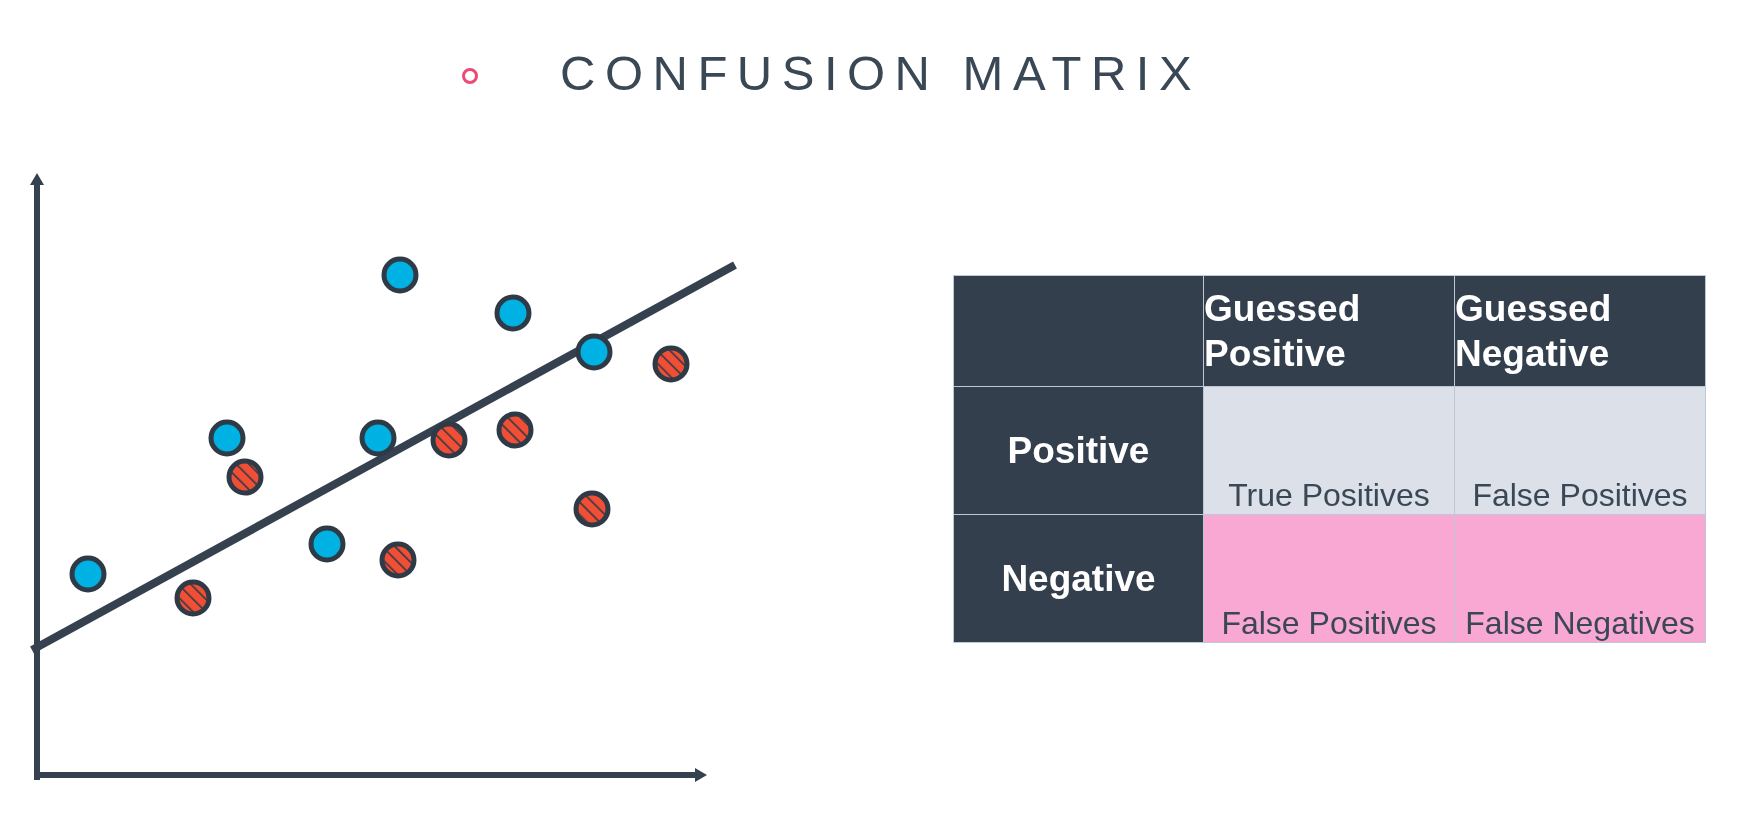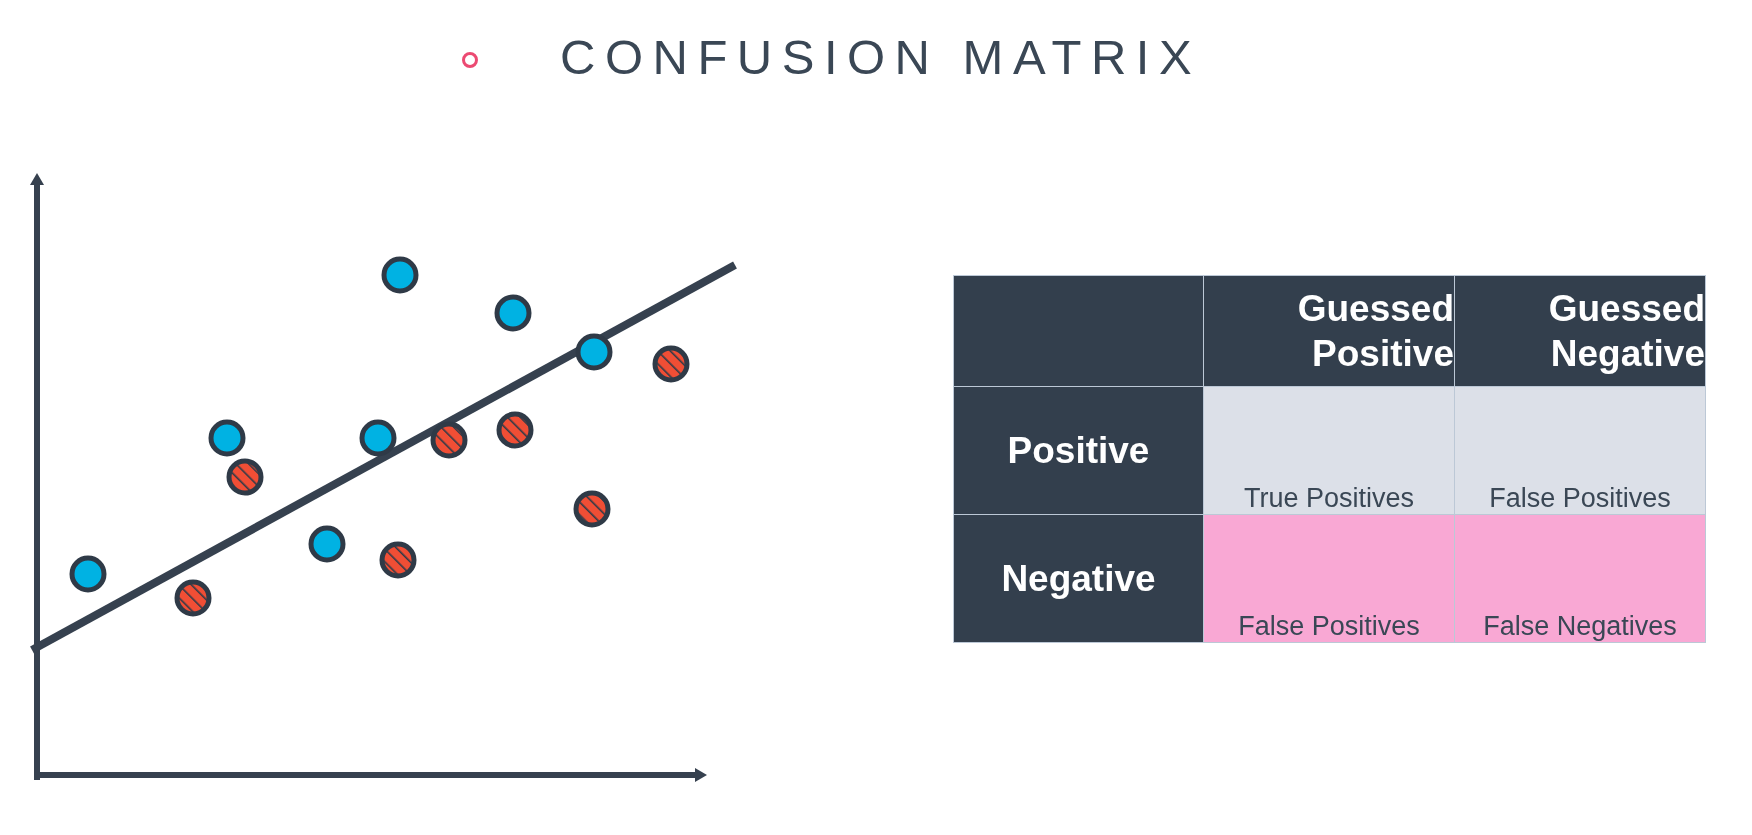--- a/index.html
+++ b/index.html
@@ -13,21 +13,21 @@
     position: relative;
     overflow: hidden;
     font-family: "Liberation Sans", sans-serif;
     -webkit-font-smoothing: antialiased;
   }
 
   
   #title-block {
     position: absolute;
     left: 0;
-    top: 0;
+    top: 16px;
     width: 1752px;
     height: 130px;
   }
   #title-bullet {
     position: absolute;
     left: 462px;
     top: 52px;
     width: 16px;
     height: 16px;
     border-radius: 50%;
@@ -73,21 +73,21 @@
     border: 1px solid #BCC8D6;
   }
   .cm-col-corner  { width: 250px; }
   .cm-col-pos     { width: 251px; }
   .cm-col-neg     { width: 251px; }
 
   .cm-head-cell {
     background: #333F4D;
     height: 110px;
     vertical-align: middle;
-    text-align: right;
+    text-align: left;
     color: #ffffff;
     font-size: 37px;
     font-weight: bold;
     line-height: 1.22;
   }
   .cm-head-cell.empty { background: #333F4D; }
 
   .cm-rowlabel {
     background: #333F4D;
     height: 127px;
@@ -95,21 +95,21 @@
     text-align: center;
     color: #ffffff;
     font-size: 37px;
     font-weight: bold;
   }
 
   .cm-body-cell {
     height: 127px;
     vertical-align: bottom;
     text-align: center;
-    font-size: 27px;
+    font-size: 32px;
     color: #3A4755;
     padding-bottom: 16px;
   }
   .cm-body-cell.shaded { background: #DCE0E8; }
   .cm-body-cell.plain  { background: #f9a8d4; }
 </style>
 </head>
 <body>
 
 <div id="title-block">

